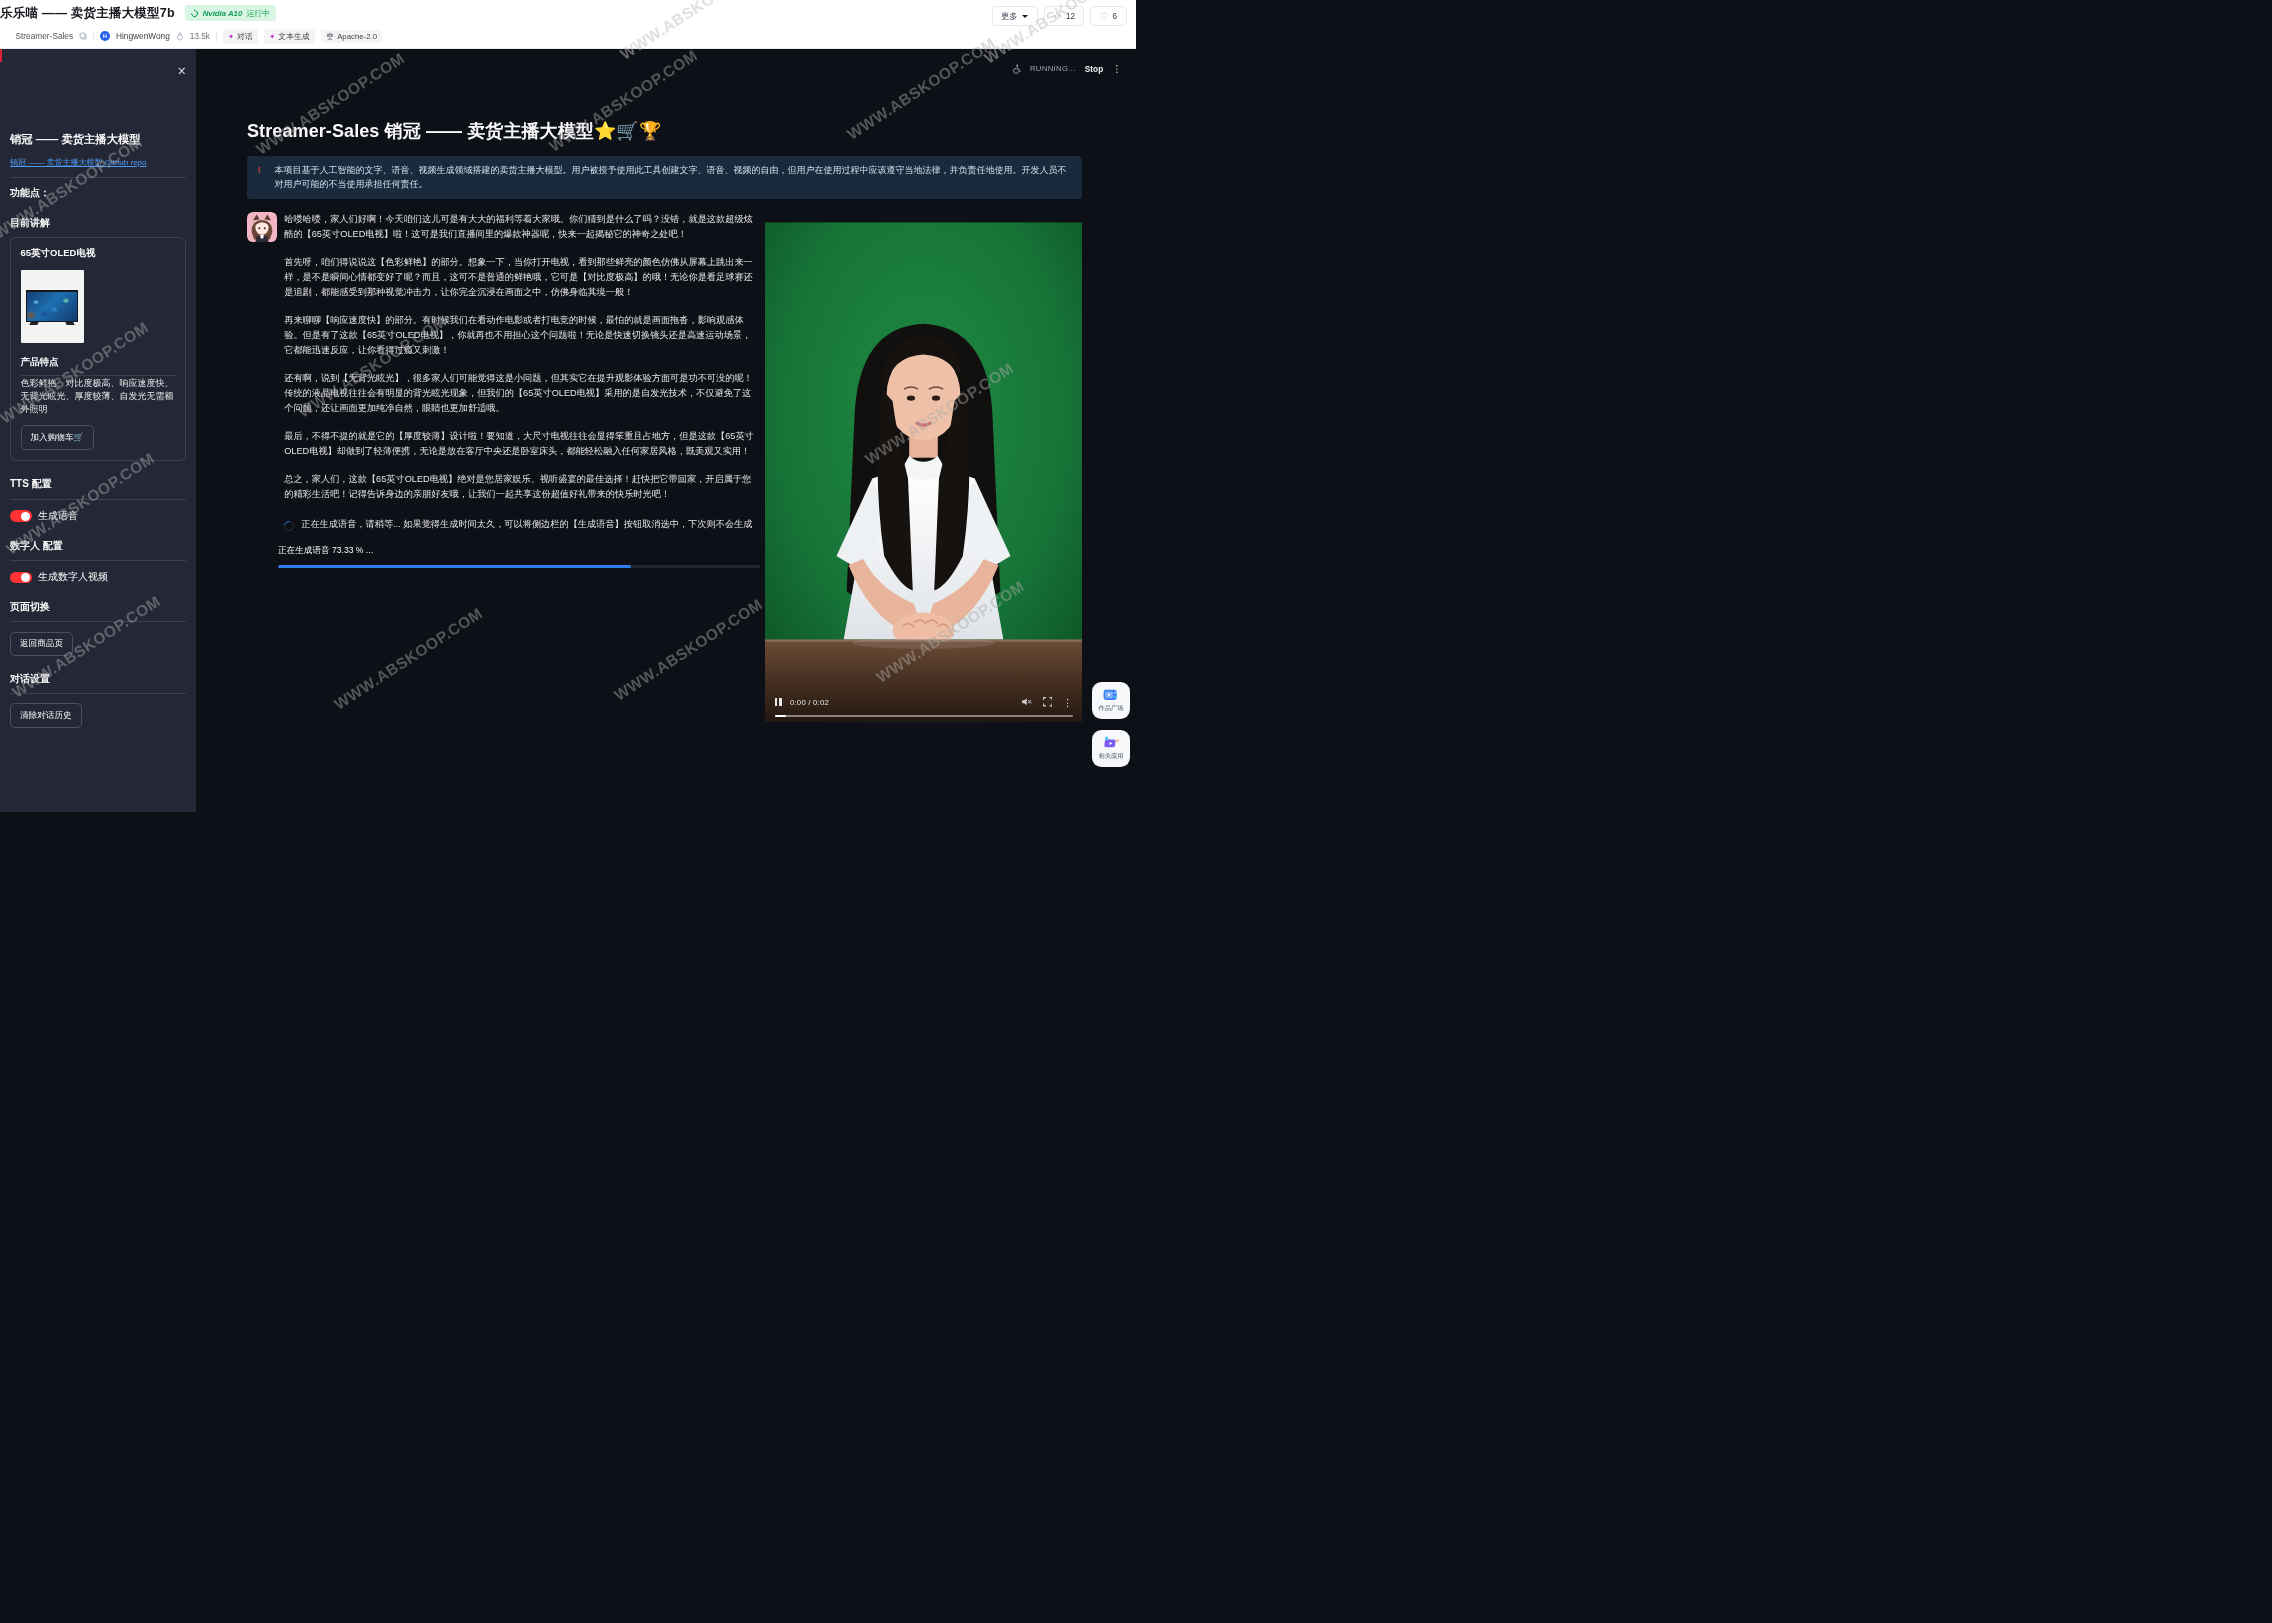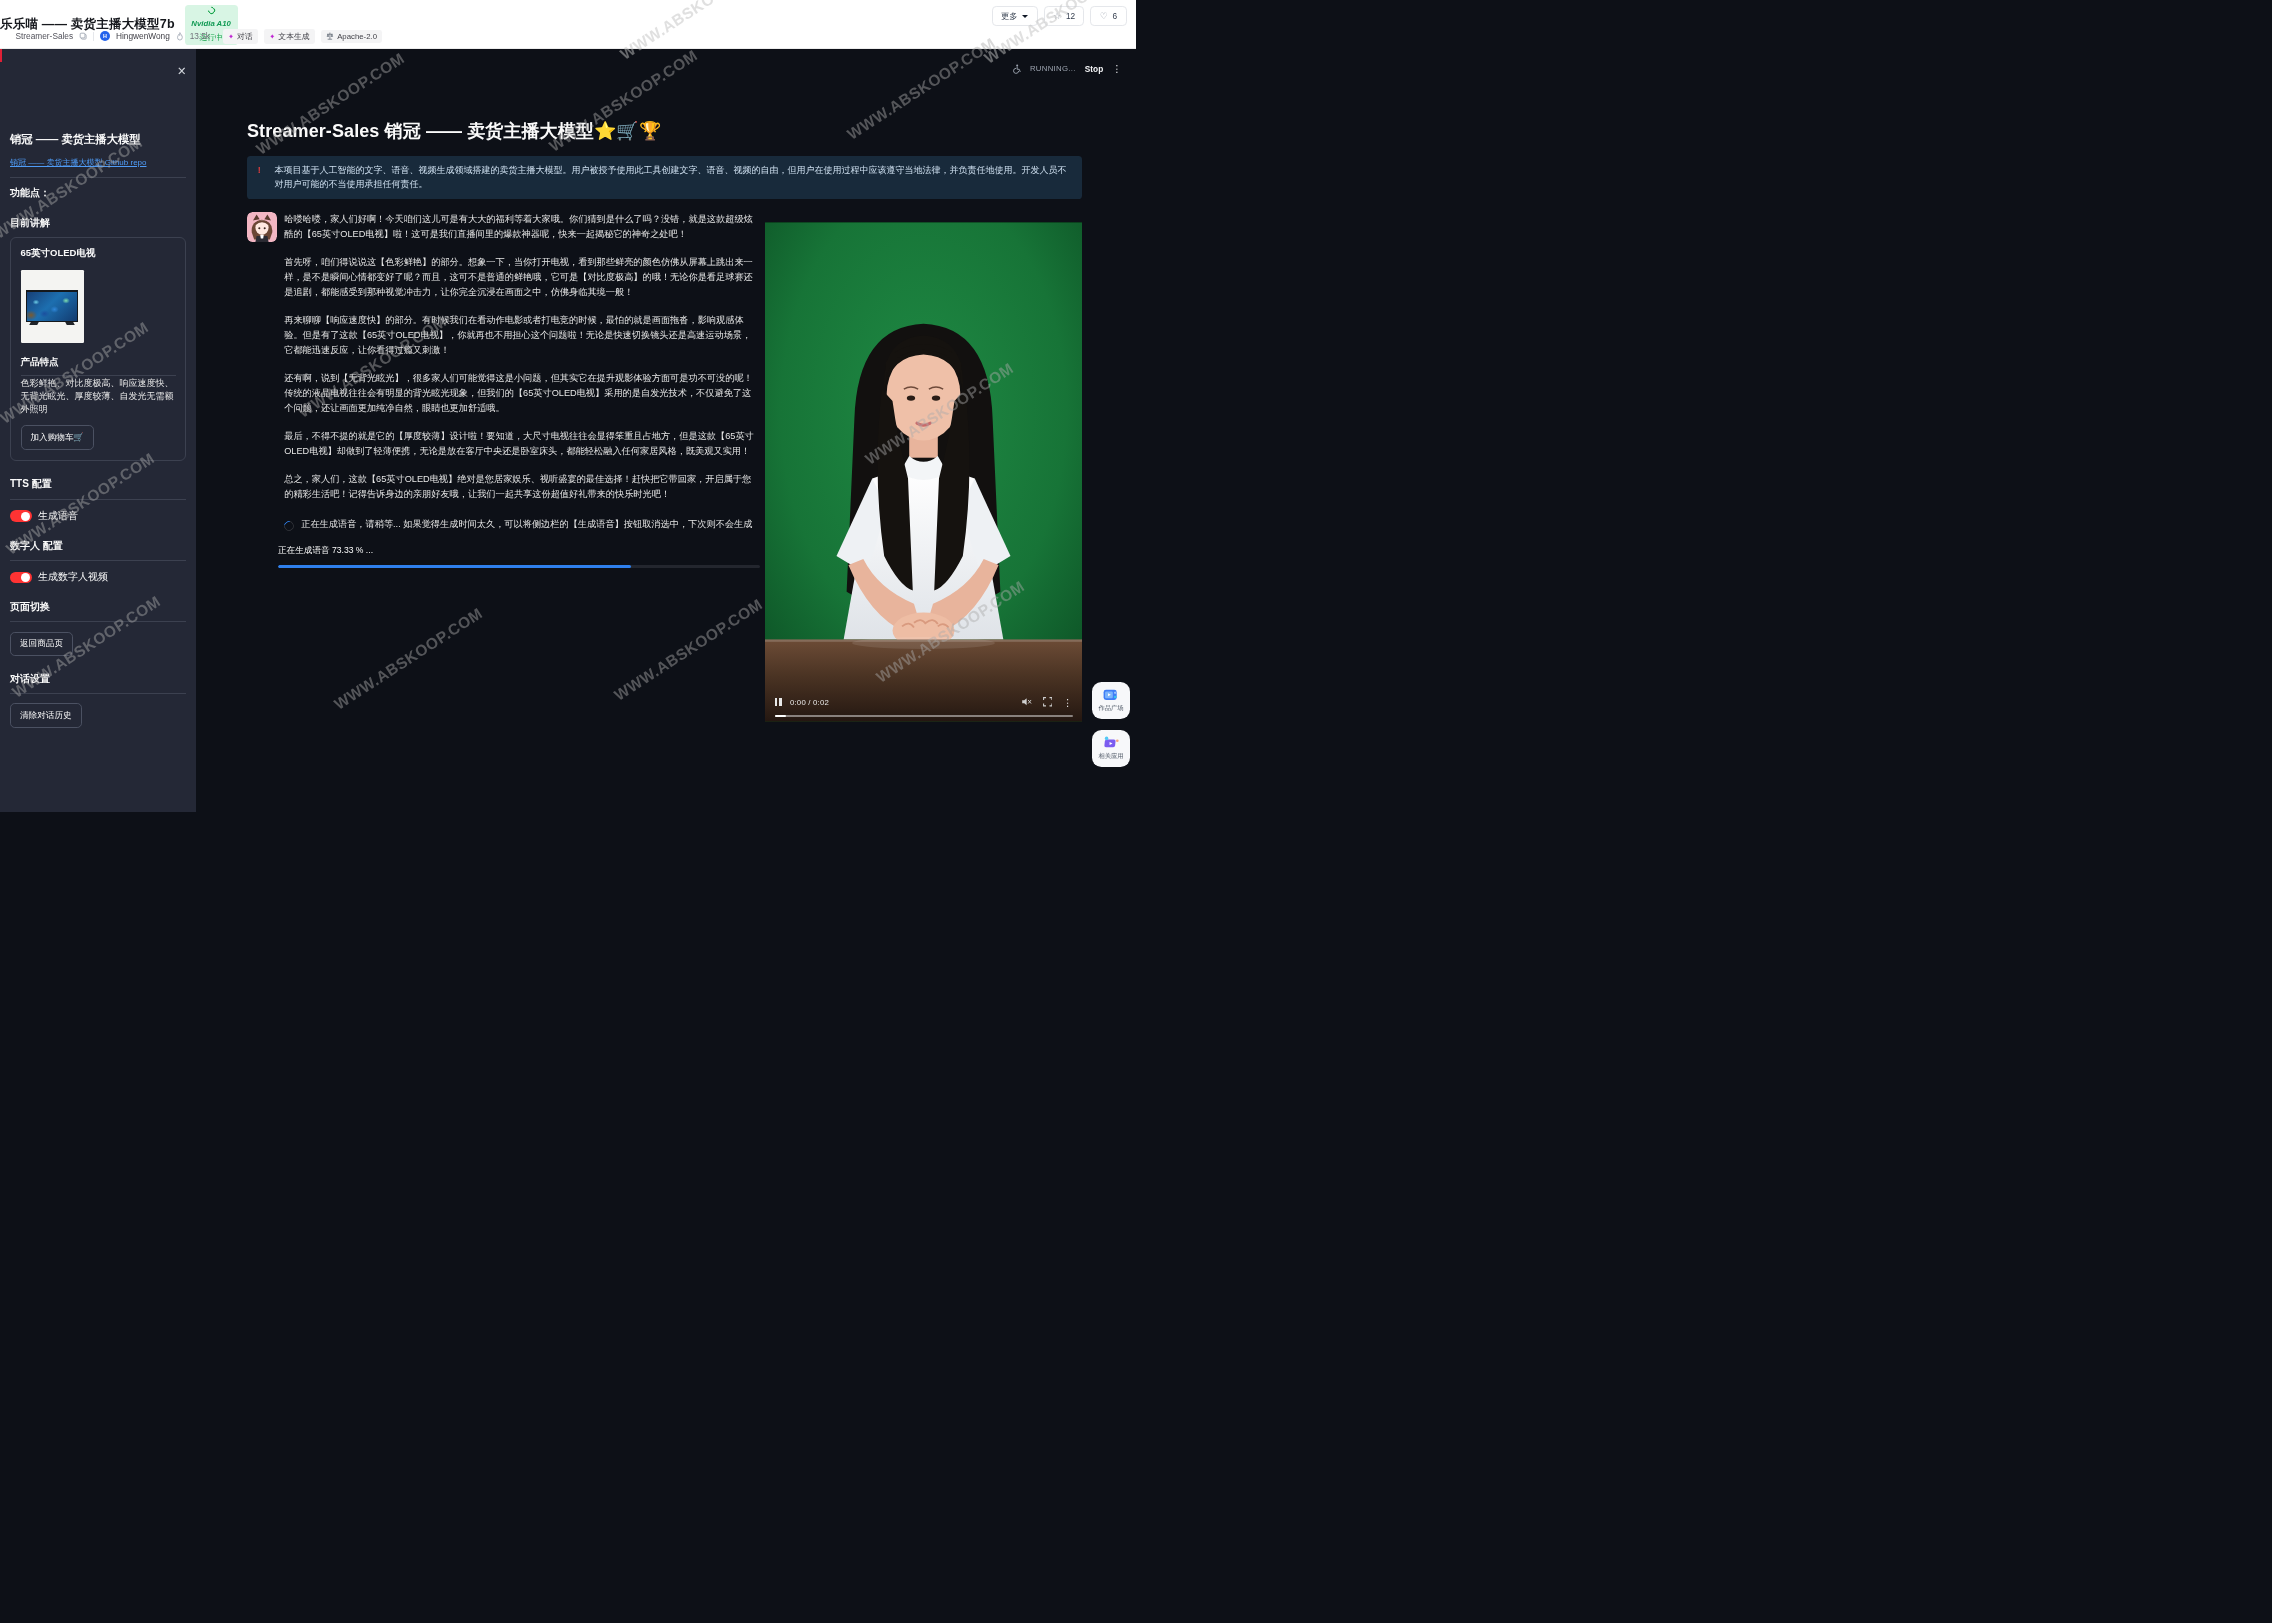--- a/index.html
+++ b/index.html
@@ -6,21 +6,21 @@
   html,body { width:1136px; height:812px; overflow:hidden; background:#0d1017;
     font-family:"Liberation Sans","DejaVu Sans",sans-serif; }
   .page { position:relative; width:1136px; height:812px; overflow:hidden; }
 
   
   .header { position:absolute; left:0; top:0; width:1136px; height:49px; background:#ffffff;
     border-bottom:0.6px solid #ececec; z-index:30; }
   .h-row1 { position:absolute; left:0; top:4.8px; display:flex; align-items:center; gap:10px; }
   .h-title { font-size:12.5px; font-weight:bold; color:#16181d; letter-spacing:0.2px; }
   .badge { display:inline-flex; align-items:center; gap:4.2px; background:#d8f5e4; border-radius:3.6px;
-    padding:2.4px 6.6px;flex-direction:column; }
+    padding:2.4px 6.6px; }
   .badge .spin { width:7.2px; height:7.2px; border-radius:50%; border:1.2px solid #16a34a;
     border-left-color:transparent; transform:rotate(40deg); }
   .badge .gpu { color:#119a54; font-size:7.8px; font-weight:bold; font-style:italic; }
   .badge .st  { color:#16a34a; font-size:7.8px; }
   .h-row2 { position:absolute; left:15.5px; top:29px; display:flex; align-items:center; gap:6px;
     font-size:8.3px; color:#6b7280; }
   .h-row2 .repo { color:#52525b; }
   .sep { width:0.6px; height:9.5px; background:#e5e7eb; }
   .havatar { width:10px; height:10px; border-radius:50%; background:#2563eb; color:#fff;
     font-size:5.4px; font-weight:bold; display:flex; align-items:center; justify-content:center; }

